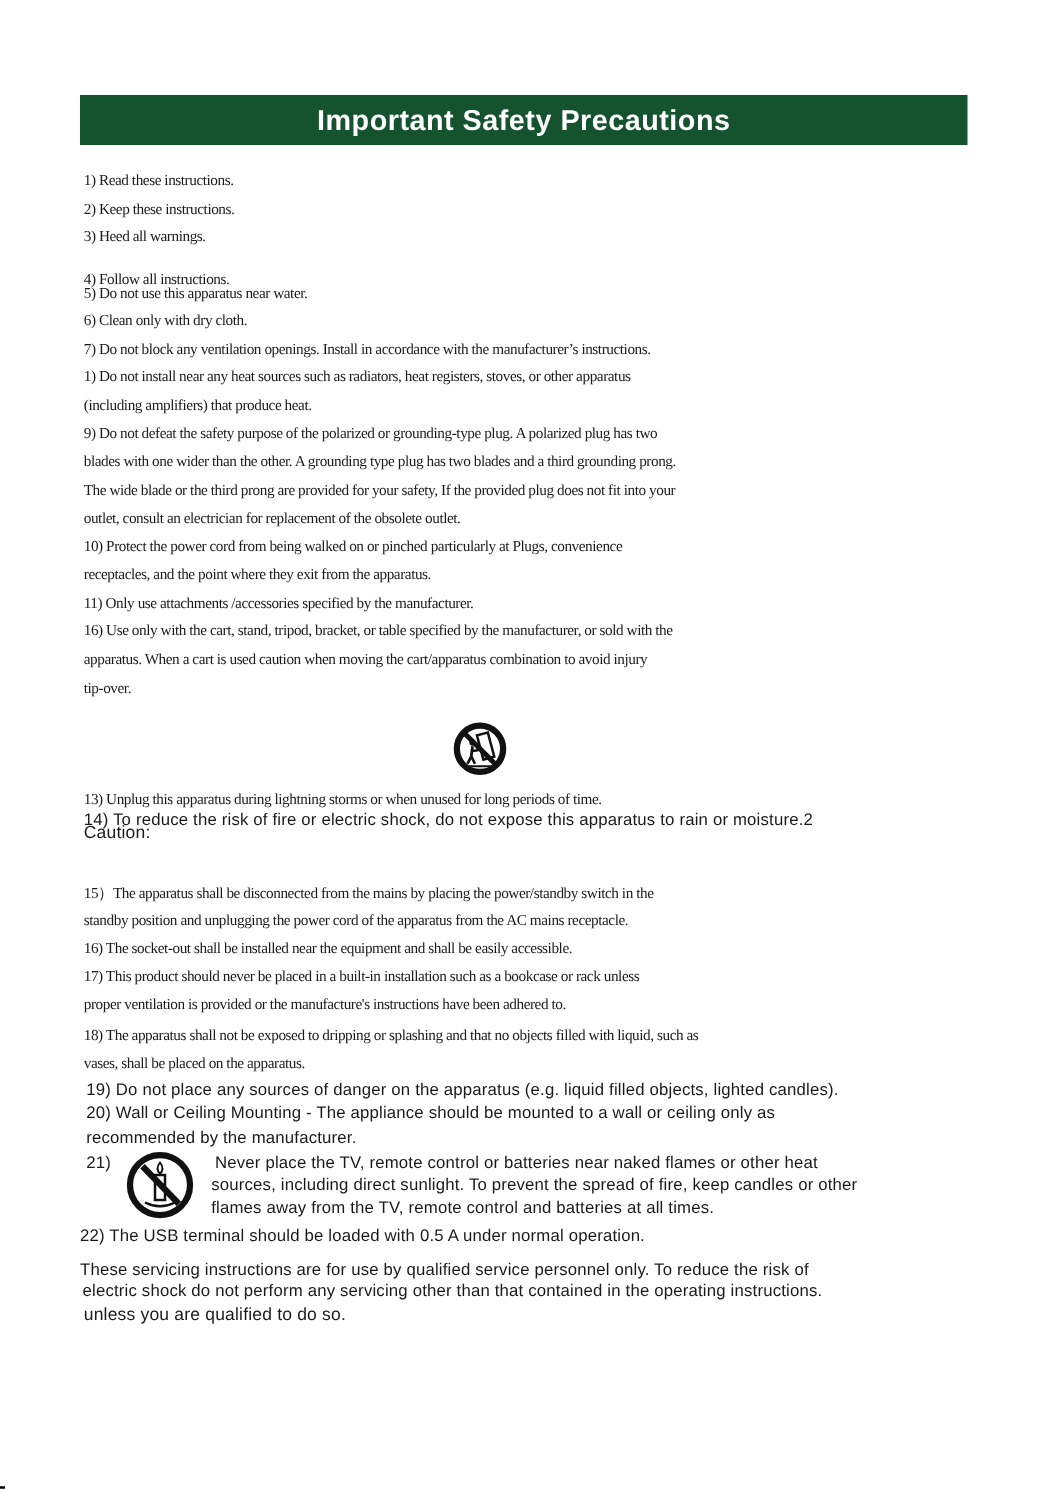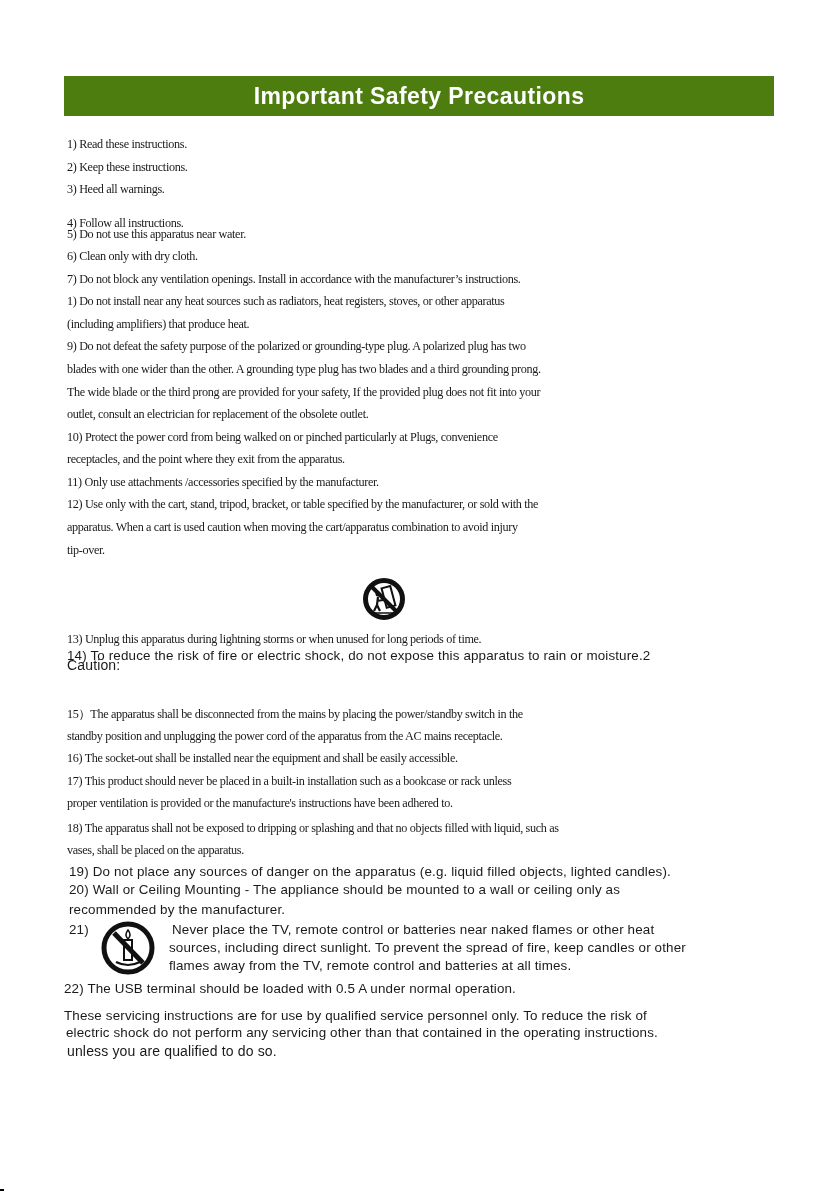--- a/index.html
+++ b/index.html
@@ -1,19 +1,19 @@
 <!DOCTYPE html>
 <html><head>
 <meta charset="utf-8">
 <style>
   html, body { margin: 0; padding: 0; background: #ffffff; }
   body { width: 840px; height: 1192px; position: relative; overflow: hidden; color: #1a1a1a; }
   .header-bar {
     position: absolute; left: 64px; top: 76px; width: 710px; height: 40px;
-    background: #4d7c0f; display: flex; align-items: center; justify-content: center;
+    background: #14532d; display: flex; align-items: center; justify-content: center;
   }
   .header-title {
     color: #ffffff; font-family: "Liberation Sans", sans-serif; font-weight: bold;
     font-size: 23px; letter-spacing: 0.4px;
   }
   .line {
     position: absolute; left: 67px; font-family: Liberation Serif, serif;
     font-size: 12.2px; white-space: nowrap; letter-spacing: -0.35px; color: #1a1a1a;
   }
   .line.b {
@@ -40,21 +40,21 @@
 <div class="line" style="top:272px">7) Do not block any ventilation openings. Install in accordance with the manufacturer’s instructions.</div>
 <div class="line" style="top:294px">1) Do not install near any heat sources such as radiators, heat registers, stoves, or other apparatus</div>
 <div class="line" style="top:317px">(including amplifiers) that produce heat.</div>
 <div class="line" style="top:339px">9) Do not defeat the safety purpose of the polarized or grounding-type plug. A polarized plug has two</div>
 <div class="line" style="top:362px">blades with one wider than the other. A grounding type plug has two blades and a third grounding prong.</div>
 <div class="line" style="top:385px">The wide blade or the third prong are provided for your safety, If the provided plug does not fit into your</div>
 <div class="line" style="top:407px">outlet, consult an electrician for replacement of the obsolete outlet.</div>
 <div class="line" style="top:430px">10) Protect the power cord from being walked on or pinched particularly at Plugs, convenience</div>
 <div class="line" style="top:452px">receptacles, and the point where they exit from the apparatus.</div>
 <div class="line" style="top:475px">11) Only use attachments /accessories specified by the manufacturer.</div>
-<div class="line" style="top:497px">12) Use only with the cart, stand, tripod, bracket, or table specified by the manufacturer, or sold with the</div>
+<div class="line" style="top:497px">16) Use only with the cart, stand, tripod, bracket, or table specified by the manufacturer, or sold with the</div>
 <div class="line" style="top:520px">apparatus. When a cart is used caution when moving the cart/apparatus combination to avoid injury</div>
 <div class="line" style="top:543px">tip-over.</div>
 
 <svg class="icon-cart" viewBox="0 0 44 44">
   <circle cx="22" cy="22" r="18.5" fill="none" stroke="#111" stroke-width="5"></circle>
   <line x1="9" y1="9" x2="35" y2="35" stroke="#111" stroke-width="4"></line>
   <rect x="22" y="10" width="9" height="20" fill="none" stroke="#111" stroke-width="2" transform="rotate(-15 26 20)"></rect>
   <circle cx="16" cy="17" r="2.5" fill="#111"></circle>
   <path d="M16 20 L15 28 L12 34 M15 24 L21 23 M15 28 L18 34" stroke="#111" stroke-width="2.2" fill="none"></path>
   <line x1="10" y1="36" x2="34" y2="36" stroke="#111" stroke-width="1.5"></line>

